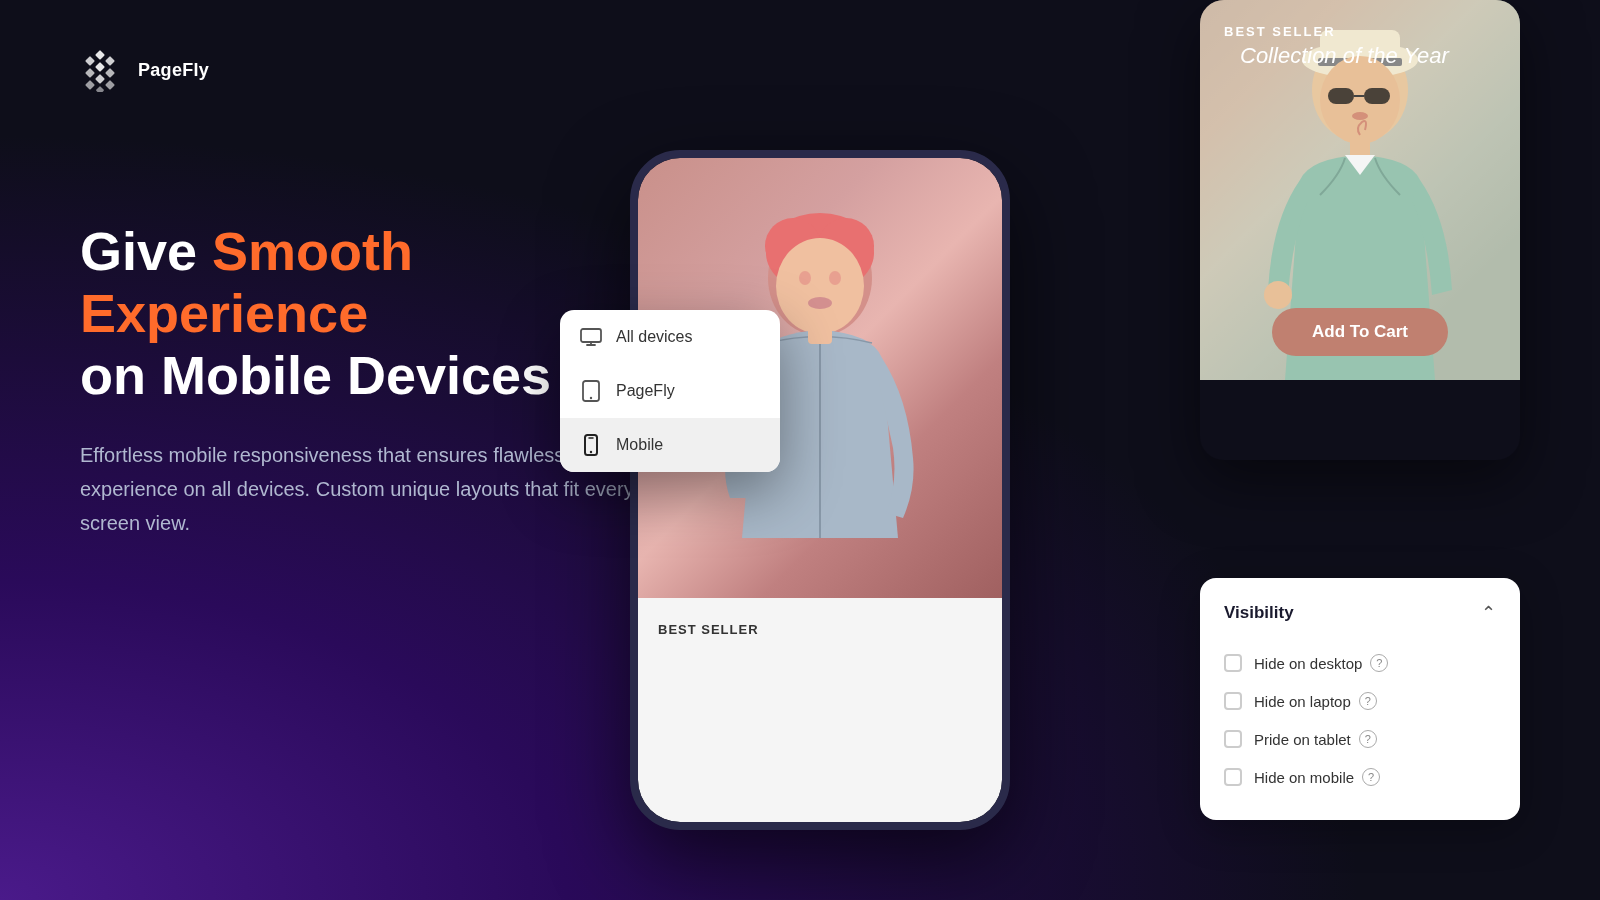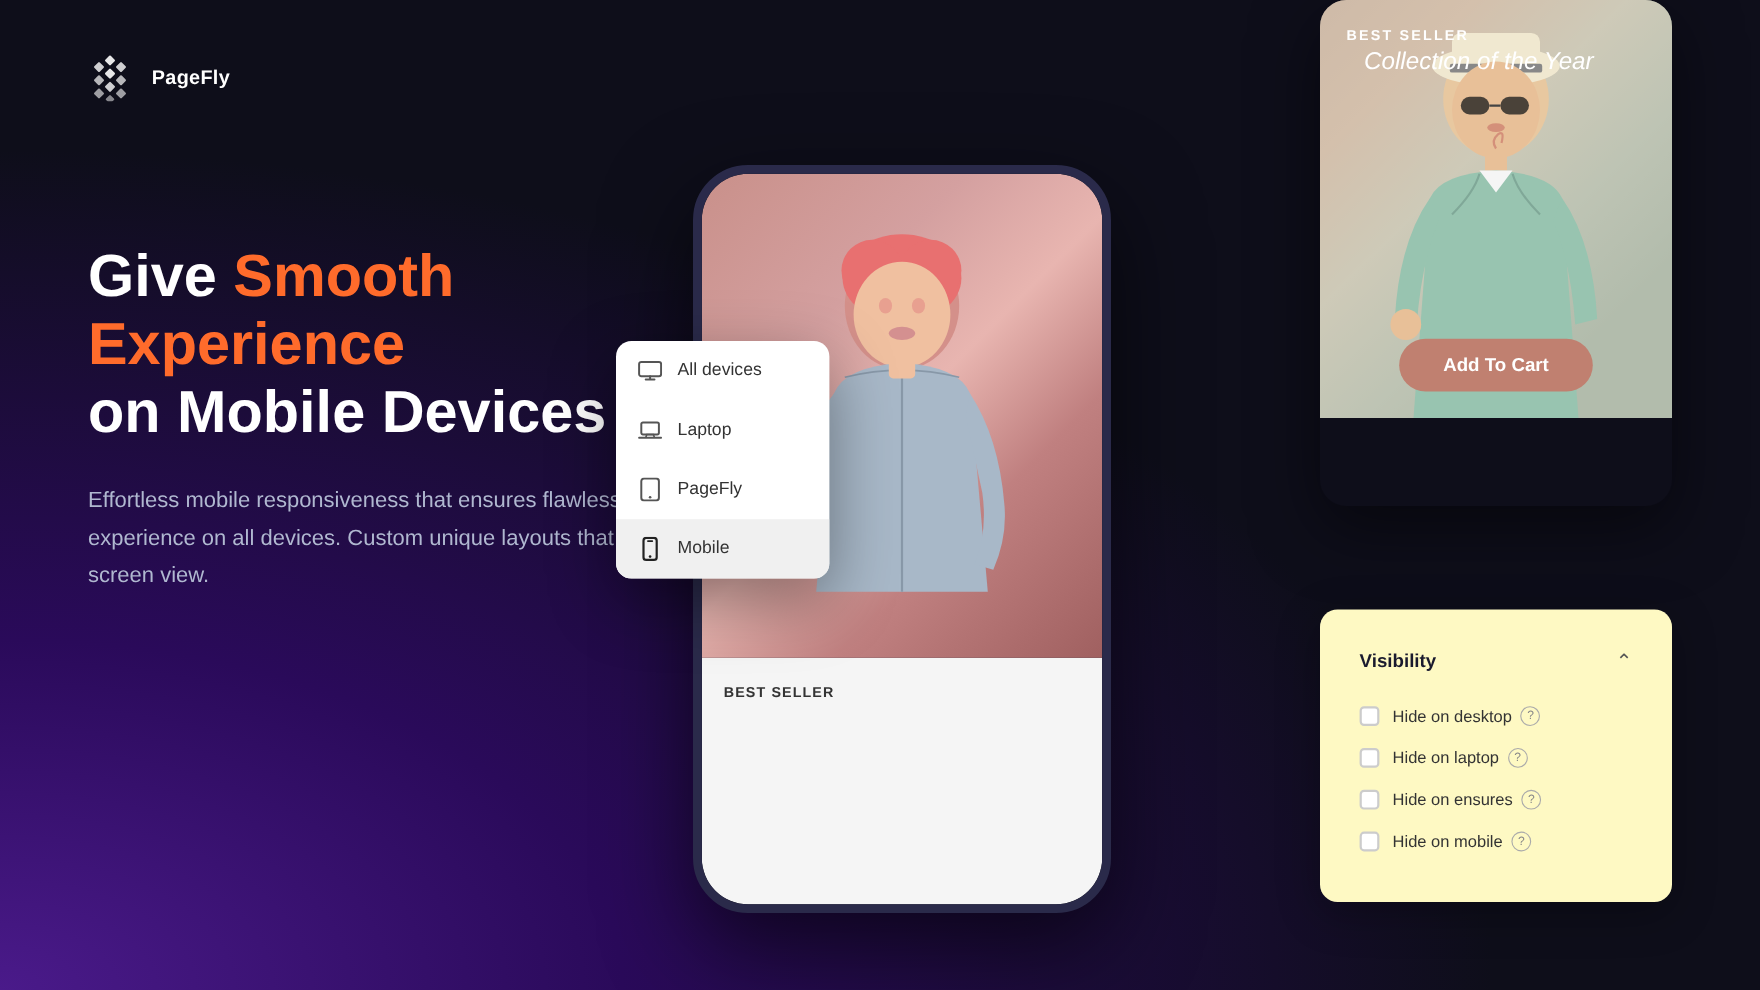--- a/index.html
+++ b/index.html
@@ -137,21 +137,21 @@
     }
 
     
     .device-dropdown {
       position: absolute;
       top: 310px;
       left: 560px;
       background: #ffffff;
       border-radius: 14px;
       box-shadow: 0 20px 60px rgba(0,0,0,0.4);
-      width: 194px;
+      width: 220px;
       overflow: hidden;
       z-index: 10;
     }
 
     .device-item {
       display: flex;
       align-items: center;
       gap: 14px;
       padding: 16px 20px;
       font-size: 16px;
@@ -229,24 +229,24 @@
       cursor: pointer;
       white-space: nowrap;
     }
 
     
     .visibility-panel {
       position: absolute;
       bottom: 80px;
       right: 80px;
       width: 320px;
-      background: #fef9c3;
+      background: #ffffff;
       border-radius: 16px;
       box-shadow: 0 10px 40px rgba(0,0,0,0.3);
-      padding: 36px;
+      padding: 24px;
     }
 
     .visibility-header {
       display: flex;
       align-items: center;
       justify-content: space-between;
       margin-bottom: 20px;
     }
 
     .visibility-title {
@@ -374,28 +374,20 @@
   <div class="device-dropdown">
 
     <div class="device-item">
       <svg class="device-icon" viewBox="0 0 22 22" fill="none">
         <rect x="1" y="3" width="20" height="13" rx="2" stroke="#555" stroke-width="1.8"></rect>
         <path d="M7 19h8M11 16v3" stroke="#555" stroke-width="1.8" stroke-linecap="round"></path>
       </svg>
       <span>All devices</span>
     </div>
 
-    <div class="device-item">
-      <svg class="device-icon" viewBox="0 0 22 22" fill="none">
-        <rect x="3" y="4" width="16" height="11" rx="1.5" stroke="#555" stroke-width="1.8"></rect>
-        <path d="M1 18h20" stroke="#555" stroke-width="1.8" stroke-linecap="round"></path>
-        <path d="M7 18l1-3h6l1 3" stroke="#555" stroke-width="1.5" fill="none"></path>
-      </svg>
-      <span>Laptop</span>
-    </div>
 
     <div class="device-item">
       <svg class="device-icon" viewBox="0 0 22 22" fill="none">
         <rect x="3" y="1" width="16" height="20" rx="2.5" stroke="#555" stroke-width="1.8"></rect>
         <circle cx="11" cy="18" r="1.2" fill="#555"></circle>
       </svg>
       <span>PageFly</span>
     </div>
 
     <div class="device-item active">
@@ -474,21 +466,21 @@
       <div class="visibility-checkbox"></div>
       <label class="visibility-label">
         <span>Hide on laptop</span>
         <span class="help-icon">?</span>
       </label>
     </div>
 
     <div class="visibility-item">
       <div class="visibility-checkbox"></div>
       <label class="visibility-label">
-        <span>Hide on ensures</span>
+        <span>Pride on tablet</span>
         <span class="help-icon">?</span>
       </label>
     </div>
 
     <div class="visibility-item">
       <div class="visibility-checkbox"></div>
       <label class="visibility-label">
         <span>Hide on mobile</span>
         <span class="help-icon">?</span>
       </label>

